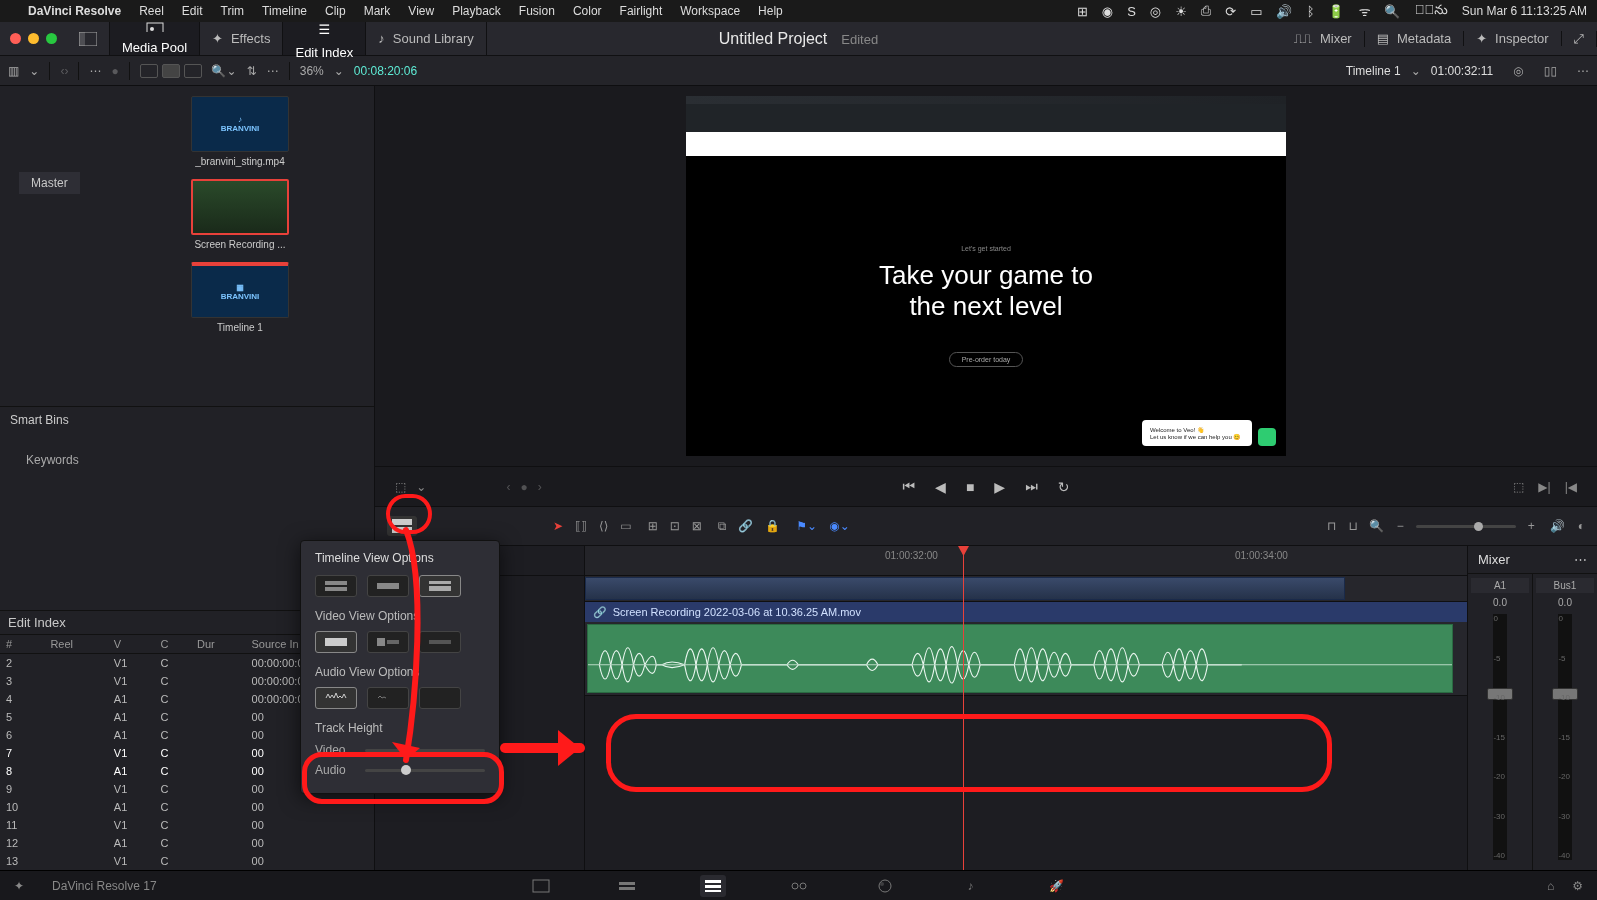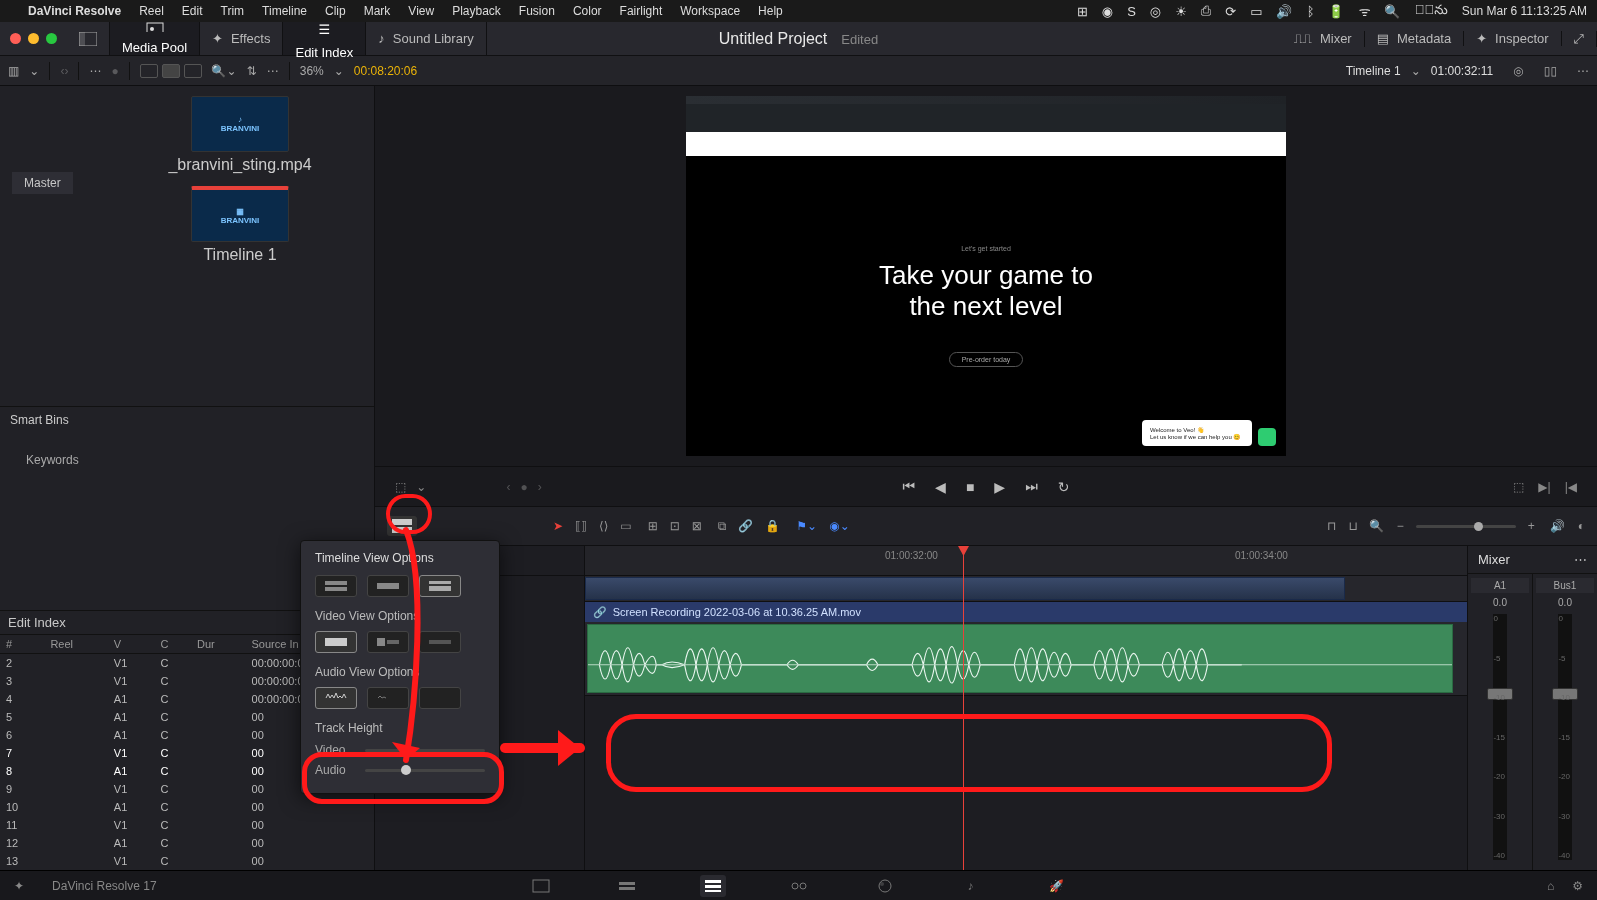--- a/index.html
+++ b/index.html
@@ -39,26 +39,26 @@
 .main { display: flex; height: calc(900px - 22px - 34px - 30px - 30px); }
 
 
 .left-col { width: 375px; display: flex; flex-direction: column; background: #212126; border-right: 1px solid #0f0f11; }
 .bins-bar { display: flex; }
 .bins-bar .master { padding: 4px 12px; background: #2e2e35; font-size: 12px; }
 .smartbins { padding: 6px 10px; font-size: 12px; color: #ccc; border-top: 1px solid #111; }
 .smartbins .kw { padding: 6px 0 6px 16px; color: #aaa; margin-top: 20px; }
 
 .media-grid { flex: 0 0 auto; padding: 10px 10px 10px 190px; display: flex; flex-direction: column; gap: 12px; height: 320px; }
-.media-left { position: absolute; left: 4px; top: 86px; width: 150px; padding: 0 8px; }
+.media-left { position: absolute; left: 11px; top: 86px; width: 150px; padding: 0 8px; }
 .thumb { width: 100px; display: flex; flex-direction: column; align-items: center; gap: 4px; }
 .thumb .img { width: 98px; height: 56px; background: #0a2a4a; border: 1px solid #333; border-radius: 2px; position: relative; display: flex; align-items: center; justify-content: center; }
 .thumb .img.sel { border: 2px solid #e8413a; }
 .thumb .img .brand { color: #7cc4ff; font-size: 8px; font-weight: 700; text-align: center; }
-.thumb .cap { font-size: 16px; color: #ccc; text-align: right; }
+.thumb .cap { font-size: 10px; color: #ccc; text-align: right; }
 
 
 .edit-index-hdr { display: flex; align-items: center; justify-content: space-between; padding: 4px 8px; border-top: 1px solid #111; border-bottom: 1px solid #111; font-size: 13px; }
 .edit-index-hdr .tools { display: flex; gap: 10px; color: #999; }
 .edit-index table { width: 100%; border-collapse: collapse; font-size: 11px; color: #bbb; }
 .edit-index th { text-align: left; font-weight: 400; color: #999; padding: 3px 6px; border-bottom: 1px solid #111; }
 .edit-index td { padding: 3px 6px; }
 .edit-index tr.hl td { color: #fff; }
 
 
@@ -248,21 +248,21 @@
     <span></span>
     <span style="background:#444"></span>
     <span></span>
   </div>
   <span>🔍⌄</span>
   <span>⇅</span>
   <span>⋯</span>
   <div class="sep"></div>
   <span>36%</span>
   <span>⌄</span>
-  <span style="color:#eab308">00:08:20:06</span>
+  <span style="color:#5eead4">00:08:20:06</span>
   <div style="flex:1"></div>
   <span style="color:#ddd">Timeline 1</span>
   <span>⌄</span>
   <div class="right">
     <span style="color:#ddd">01:00:32:11</span>
     <span>◎</span>
     <span>▯▯</span>
     <span>⋯</span>
   </div>
 </div>
@@ -275,20 +275,24 @@
         <div class="bins-bar">
             <div class="master">Master</div>
           </div>
       </div>
       <div class="media-grid">
         <div class="thumb">
           <div class="img">
               <div class="brand">♪<br><span>BRANVINI</span></div>
             </div>
           <div class="cap">_branvini_sting.mp4</div>
+        </div>
+        <div class="thumb">
+          <div class="img sel" style="background:linear-gradient(#2a4a2a,#1a2a1a)"></div>
+          <div class="cap">Screen Recording ...</div>
         </div>
         <div class="thumb">
           <div class="img" style="border-top:4px solid #e8413a">
               <div class="brand">▦<br><span>BRANVINI</span></div>
             </div>
           <div class="cap">Timeline 1</div>
         </div>
       </div>
     </div>
     <div class="smartbins">

